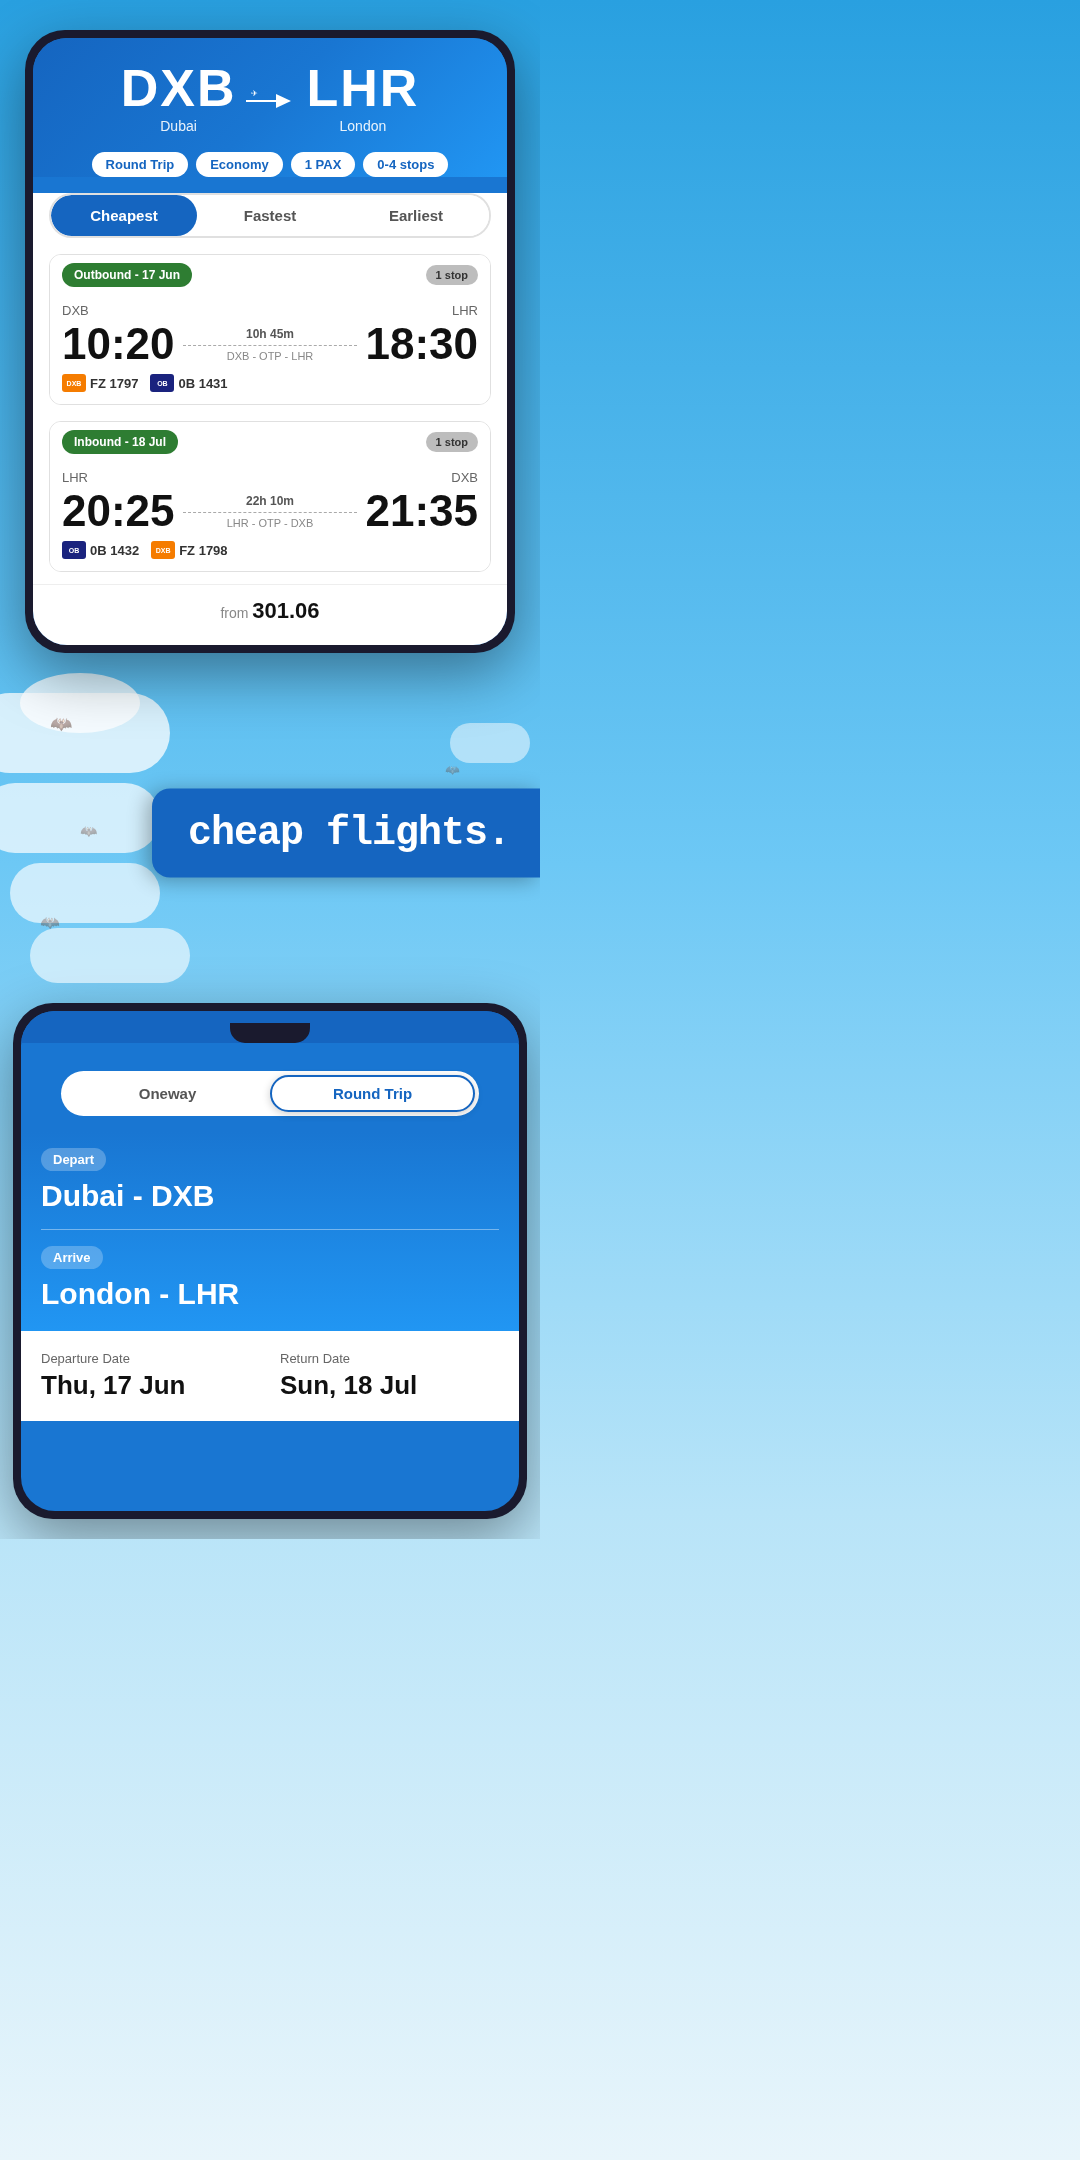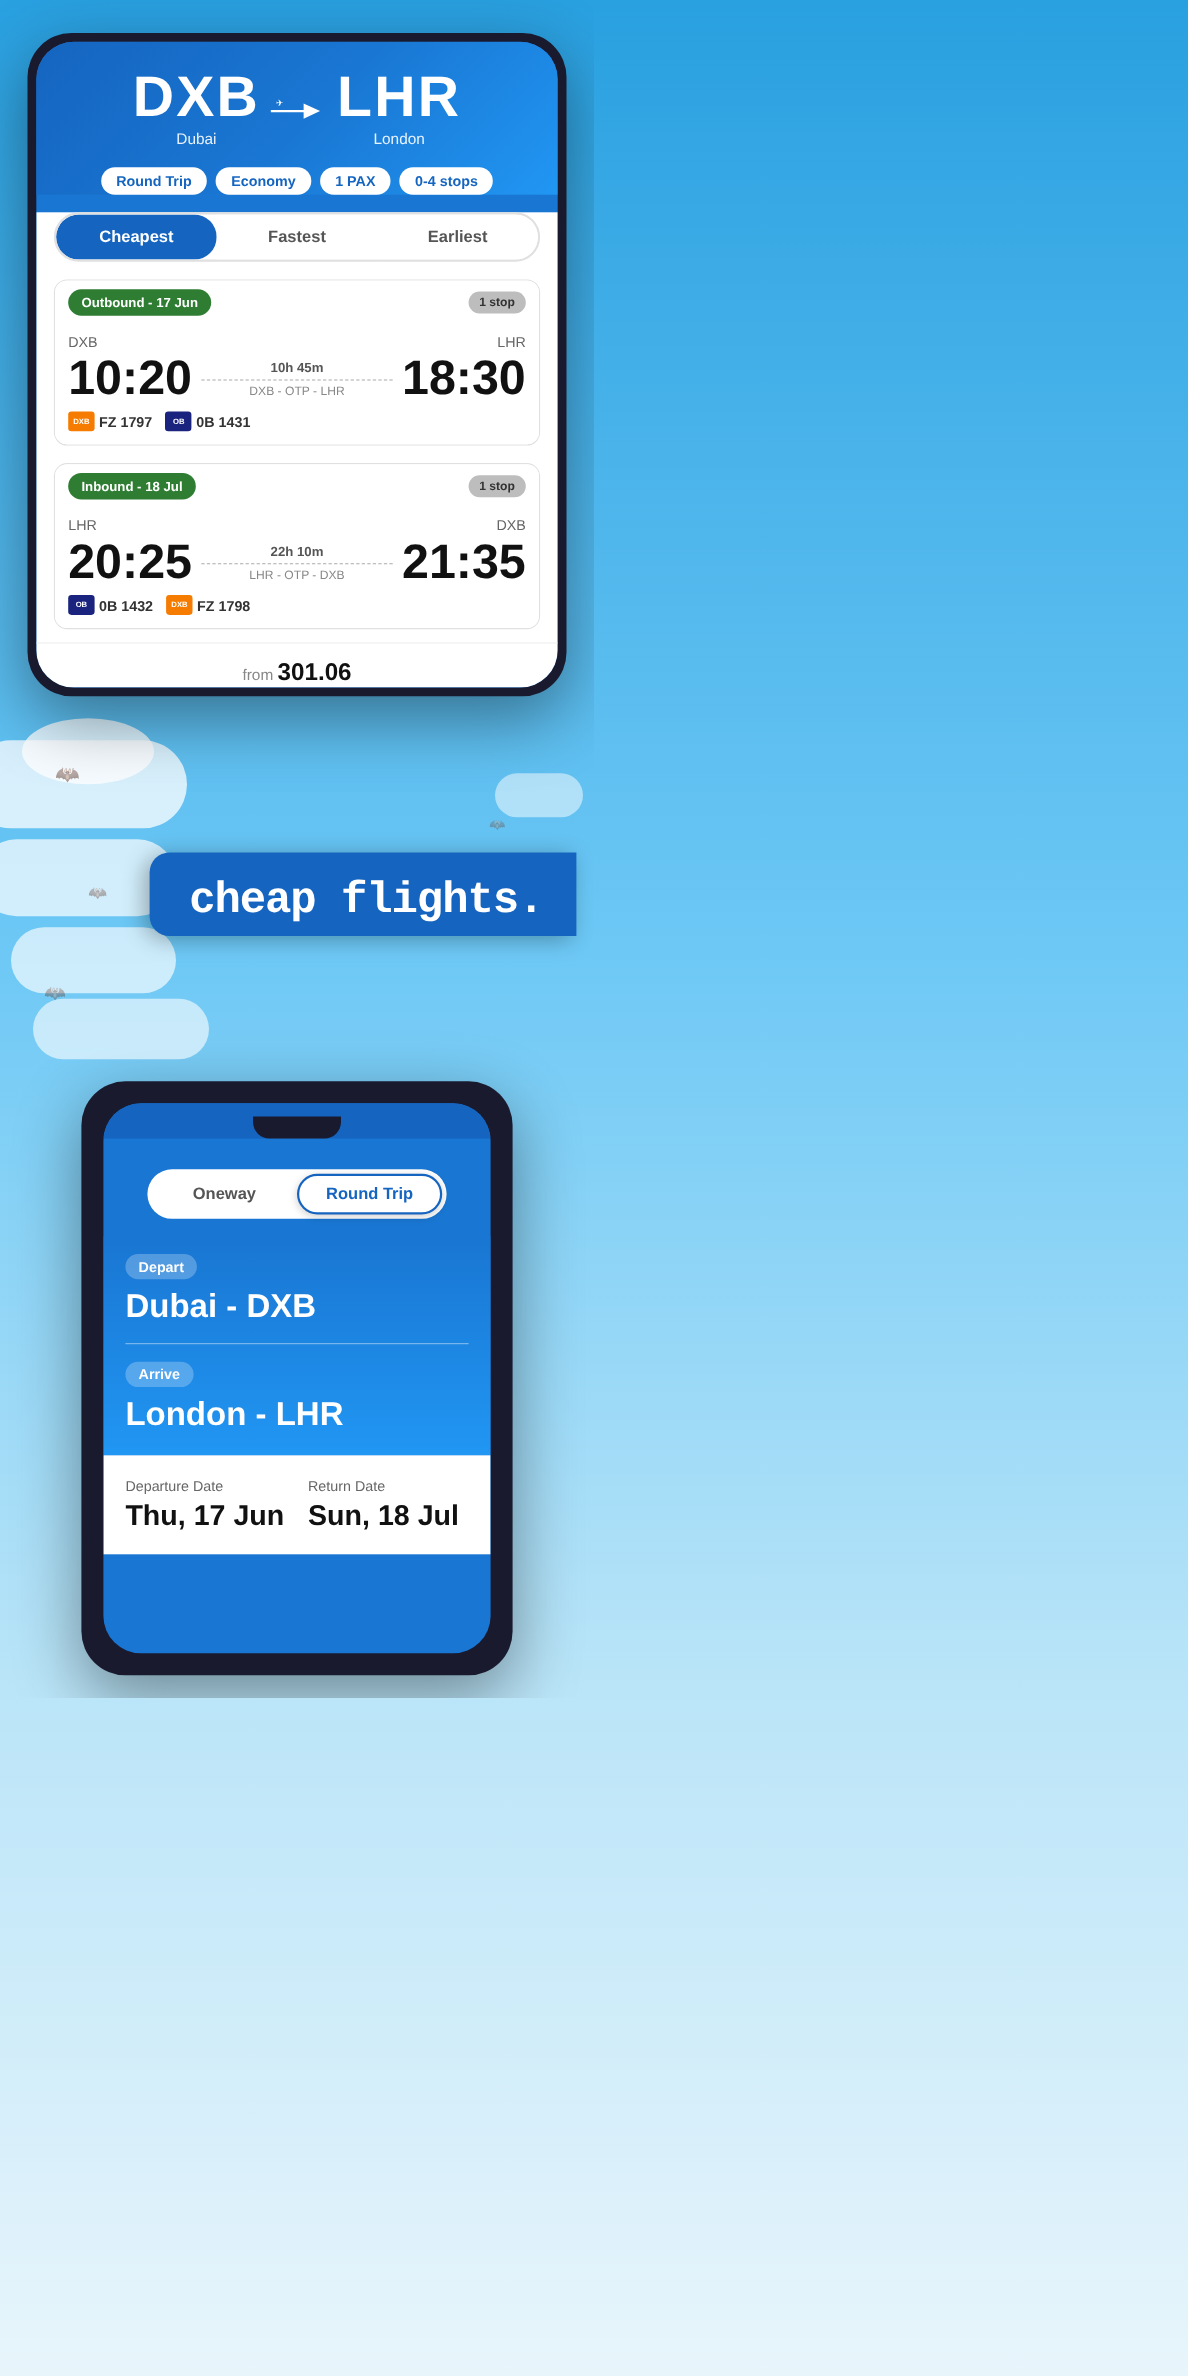--- a/index.html
+++ b/index.html
@@ -253,36 +253,36 @@
       color: white;
       font-size: 7px;
       font-weight: 900;
     }
 
     .price-peek {
       text-align: center;
       font-size: 28px;
       font-weight: 900;
       color: #111;
-      padding: 8px 0 0;
+      padding: 8px 0 20px;
       border-top: 1px solid #eee;
     }
 
     
     .phone-2-wrapper {
       display: flex;
       justify-content: center;
       padding-bottom: 20px;
     }
 
     .phone-2 {
-      width: 392px;
+      width: 514px;
       background: #1a1a2e;
       border-radius: 40px;
-      padding: 20px;
+      padding: 8px;
       box-shadow: 0 20px 60px rgba(0,0,0,0.4);
     }
 
     .phone-2-inner {
       border-radius: 34px;
       overflow: hidden;
       background: #1976d2;
       min-height: 500px;
     }
 
@@ -534,21 +534,21 @@
     <div style="position:absolute; top:120px; left:-20px; width:180px; height:70px; background:rgba(255,255,255,0.7); border-radius:50px;"></div>
     <div style="position:absolute; top:200px; left:10px; width:150px; height:60px; background:rgba(255,255,255,0.65); border-radius:50px;"></div>
     <div style="position:absolute; bottom:20px; left:30px; width:160px; height:55px; background:rgba(255,255,255,0.6); border-radius:50px;"></div>
     <div style="position:absolute; top:60px; right:10px; width:80px; height:40px; background:rgba(255,255,255,0.5); border-radius:50px;"></div>
 
     <div style="position:absolute; top:50px; left:50px; color:rgba(180,180,180,0.5); font-size:18px;">🦇</div>
     <div style="position:absolute; top:160px; left:80px; color:rgba(180,180,180,0.4); font-size:14px;">🦇</div>
     <div style="position:absolute; top:250px; left:40px; color:rgba(180,180,180,0.4); font-size:16px;">🦇</div>
     <div style="position:absolute; top:100px; right:80px; color:rgba(180,180,180,0.35); font-size:12px;">🦇</div>
 
-    <div style="position:absolute; right:16px; top:50%; transform:translateY(-50%); background:#1565c0; color:white; padding:22px 30px 9px 36px; border-radius:18px 0 0 18px; font-size:40px; font-weight:900; font-family:'Courier New', Courier, monospace; letter-spacing:-1px; box-shadow:-5px 3px 20px rgba(0,0,0,0.3);">
+    <div style="position:absolute; right:0; top:50%; transform:translateY(-50%); background:#1565c0; color:white; padding:22px 30px 22px 36px; border-radius:18px 0 0 18px; font-size:40px; font-weight:900; font-family:'Courier New', Courier, monospace; letter-spacing:-1px; box-shadow:-5px 3px 20px rgba(0,0,0,0.3);">
       <span>cheap flights.</span>
     </div>
   </div>
 
   <div class="phone-2-wrapper">
     <div class="phone-2">
       <div class="phone-2-inner">
 
         <div class="phone2-notch-area">
           <div class="notch"></div>

